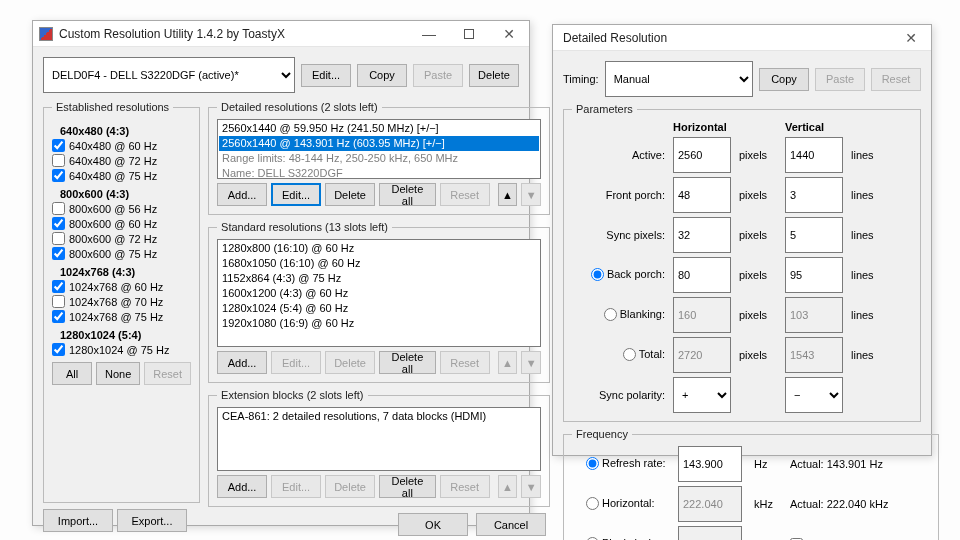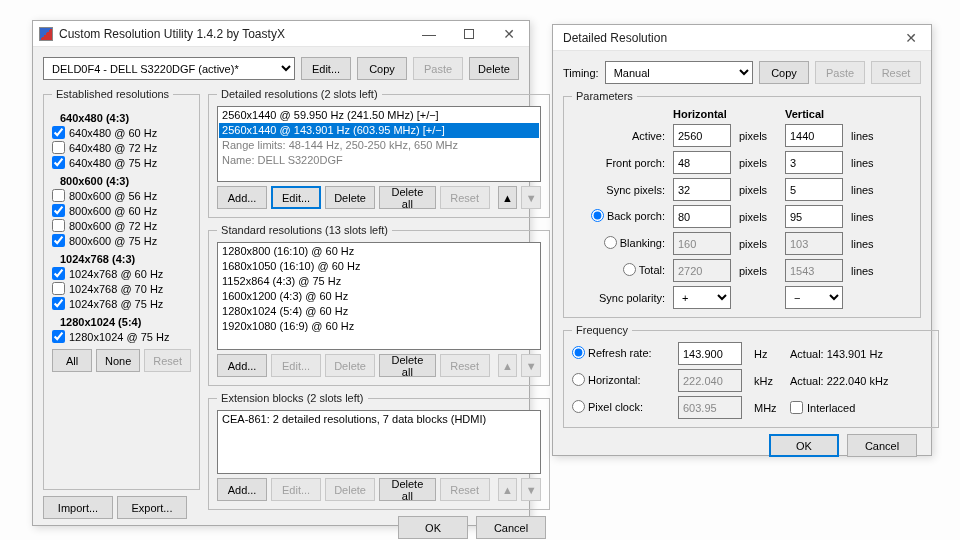--- a/index.html
+++ b/index.html
@@ -34,21 +34,21 @@
     width: 40px; height: 26px; display:flex; align-items:center; justify-content:center;
     font-family: Arial; color:#555; cursor:pointer;
   }
   .titlebar .sys.close { font-size:14px; }
   .titlebar .sys.min { font-size:14px; }
   .titlebar .sys.max svg { width:10px; height:10px; }
   .body { padding: 10px; }
   .row { display:flex; align-items:center; gap:6px; }
   select, input[type=text] {
     font: inherit; border:1px solid #7a7a7a; background:#fff;
-    height: 23px; padding: 1px 4px;
+    height: 36px; padding: 1px 4px;
   }
   select { padding-right: 16px; }
   .btn {
     font: inherit;
     background:#e1e1e1;
     border:1px solid #adadad;
     height: 23px;
     min-width: 50px;
     padding: 1px 8px;
     cursor:pointer;
@@ -83,21 +83,21 @@
   .btnrow .spacer { flex:1; }
   .arrowbtn { width:23px; min-width:0; padding:0; }
   .param-grid {
     display:grid;
     grid-template-columns: 95px 60px 40px 60px 40px;
     gap:4px 6px; align-items:center;
   }
   .param-grid .lbl { text-align:right; padding-right:2px; }
   .param-grid input[type=text] { width:58px; text-align:left; }
   .param-grid input[disabled] { background:#f0f0f0; color:#888; }
-  .radio { display:inline-flex; align-items:center; gap:3px; }
+  .radio { display:inline-flex; align-items:center; gap:3px;margin-left:14px; }
   .radio input { margin:0; }
   .freq-grid {
     display:grid;
     grid-template-columns: 100px 70px 30px 140px;
     gap:4px 6px; align-items:center;
   }
   .freq-grid input[type=text]{ width:64px; }
   .freq-grid input[disabled]{ background:#f0f0f0; color:#888; }
   .col-head { font-weight:bold; }
   .footer { display:flex; justify-content:flex-end; gap:8px; margin-top:6px; padding-right:4px; }
@@ -192,21 +192,21 @@
         <div class="btnrow" style="margin-top:6px;">
           <button class="btn fixed">Import...</button>
           <button class="btn fixed">Export...</button>
         </div>
       </div>
 
       <div class="right-col">
 
         <fieldset>
           <legend>Detailed resolutions (2 slots left)</legend>
-          <div class="listbox" style="height:76px;" id="det-list">
+          <div class="listbox" style="height:60px;" id="det-list">
               <div class="item">2560x1440 @ 59.950 Hz (241.50 MHz) [+/−]</div>
               <div class="item selected">2560x1440 @ 143.901 Hz (603.95 MHz) [+/−]</div>
               <div class="item dim">Range limits: 48-144 Hz, 250-250 kHz, 650 MHz</div>
               <div class="item dim">Name: DELL S3220DGF</div>
             </div>
           <div class="btnrow">
             <button class="btn">Add...</button>
             <button class="btn focus">Edit...</button>
             <button class="btn">Delete</button>
             <button class="btn">Delete all</button>

